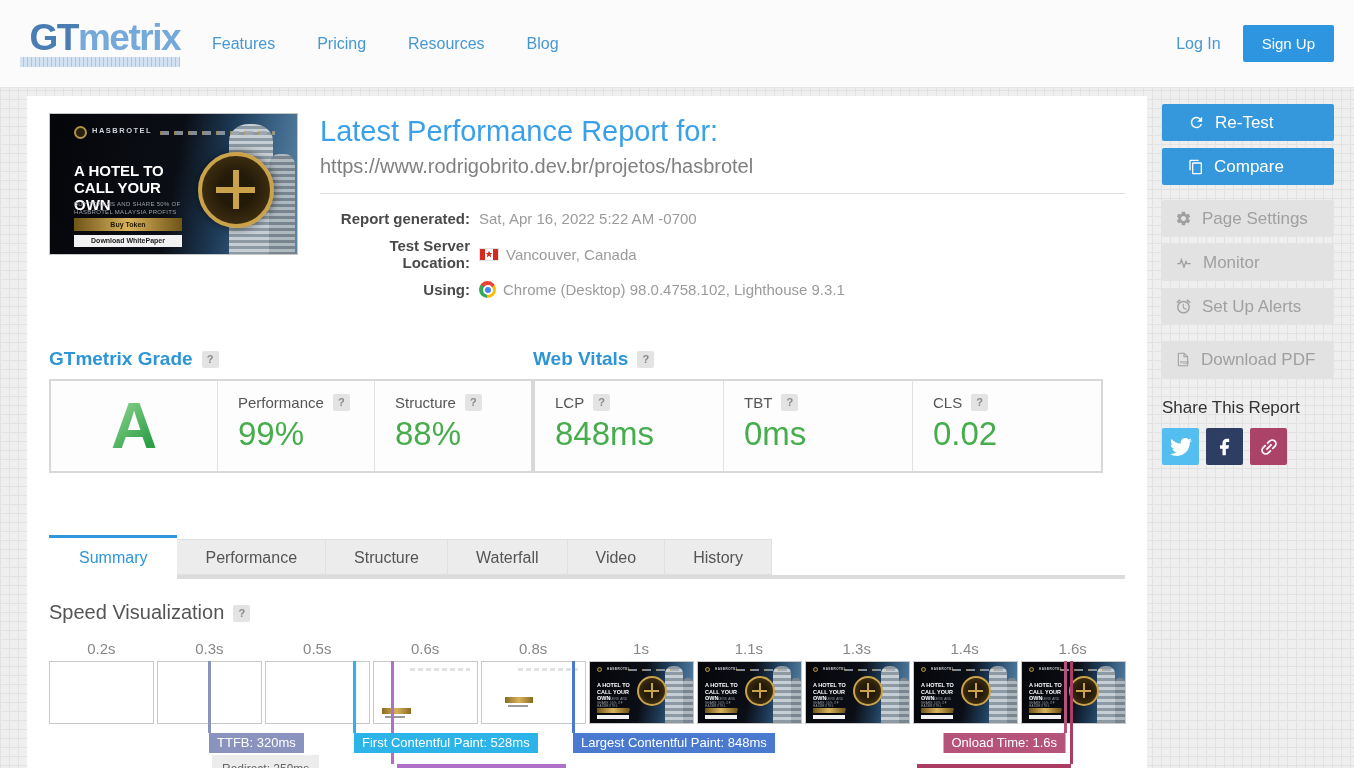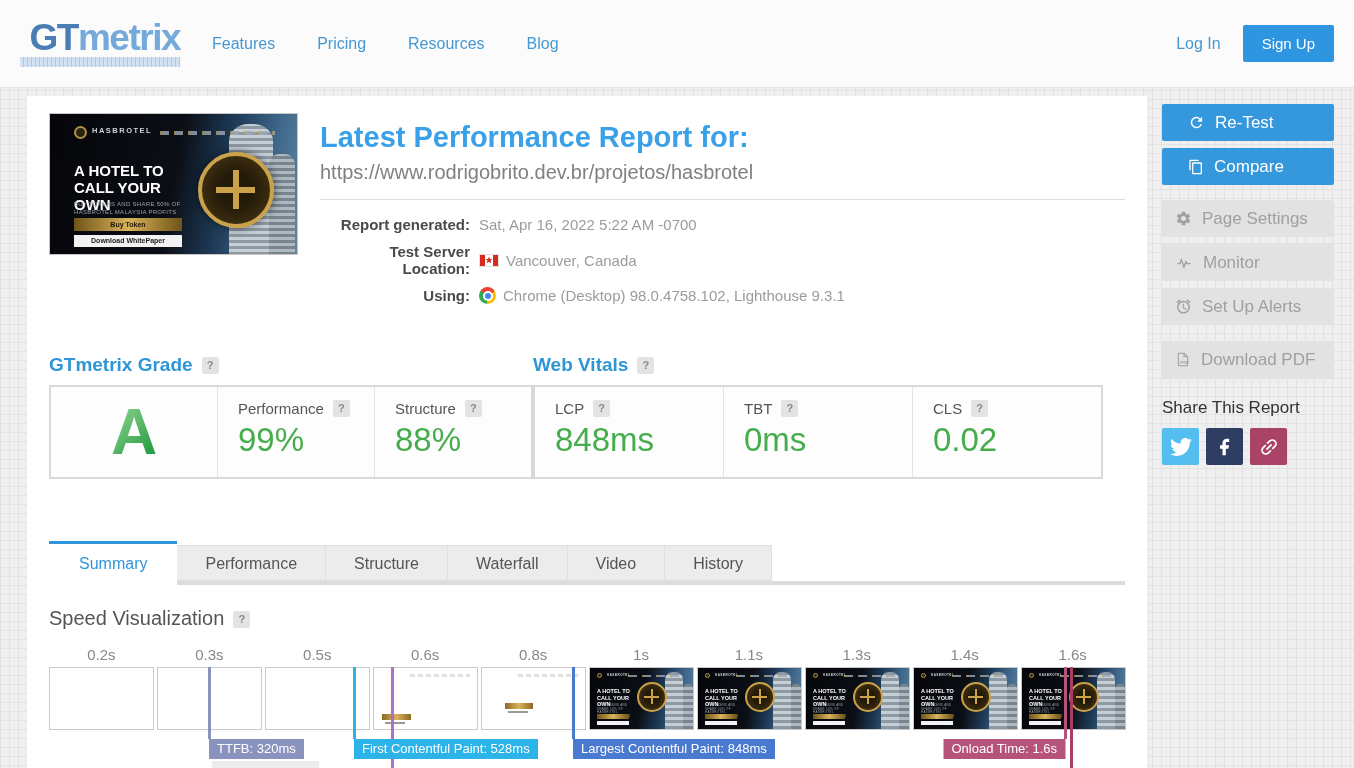--- a/index.html
+++ b/index.html
@@ -30,21 +30,21 @@
     border:none; border-radius:2px; cursor:pointer; }
 
   
   .card { position:absolute; left:27px; top:96px; width:1120px; height:672px;
     background:#fff; padding:17px 22px; }
 
   .report-header { display:flex; margin-bottom:40px; }
   .thumb { width:249px; height:142px; border:1px solid #c5c5c5; background:#fff;
     position:relative; flex-shrink:0; overflow:hidden; }
   .report-info { flex:1; margin-left:22px; min-width:0; }
-  .report-title { color:#3aa0e8; font-size:29px; font-weight:700; margin:8px 0 7px; }
+  .report-title { color:#3aa0e8; font-size:29px; font-weight:400; margin:2px 0 7px; }
   .report-url { color:#808080; font-size:20px; font-weight:400; }
   .report-divider { border:none; border-top:1px solid #ddd; margin:15px 0 16px; }
   .meta-row { display:flex; align-items:center; margin-bottom:10px; font-size:15px; }
   .meta-label { width:150px; text-align:right; color:#4a4a4a; font-weight:bold; flex-shrink:0; }
   .meta-value { color:#9b9b9b; margin-left:9px; display:flex; align-items:center; gap:7px; }
 
   .flag { display:inline-block; width:20px; height:13px; border:1px solid #e0e0e0;
     background:linear-gradient(90deg,#d52b1e 0 26%,#fff 26% 74%,#d52b1e 74%); position:relative; }
   .flag::after { content:''; position:absolute; left:50%; top:50%; width:7px; height:7px;
     background:#d52b1e; transform:translate(-50%,-50%);

